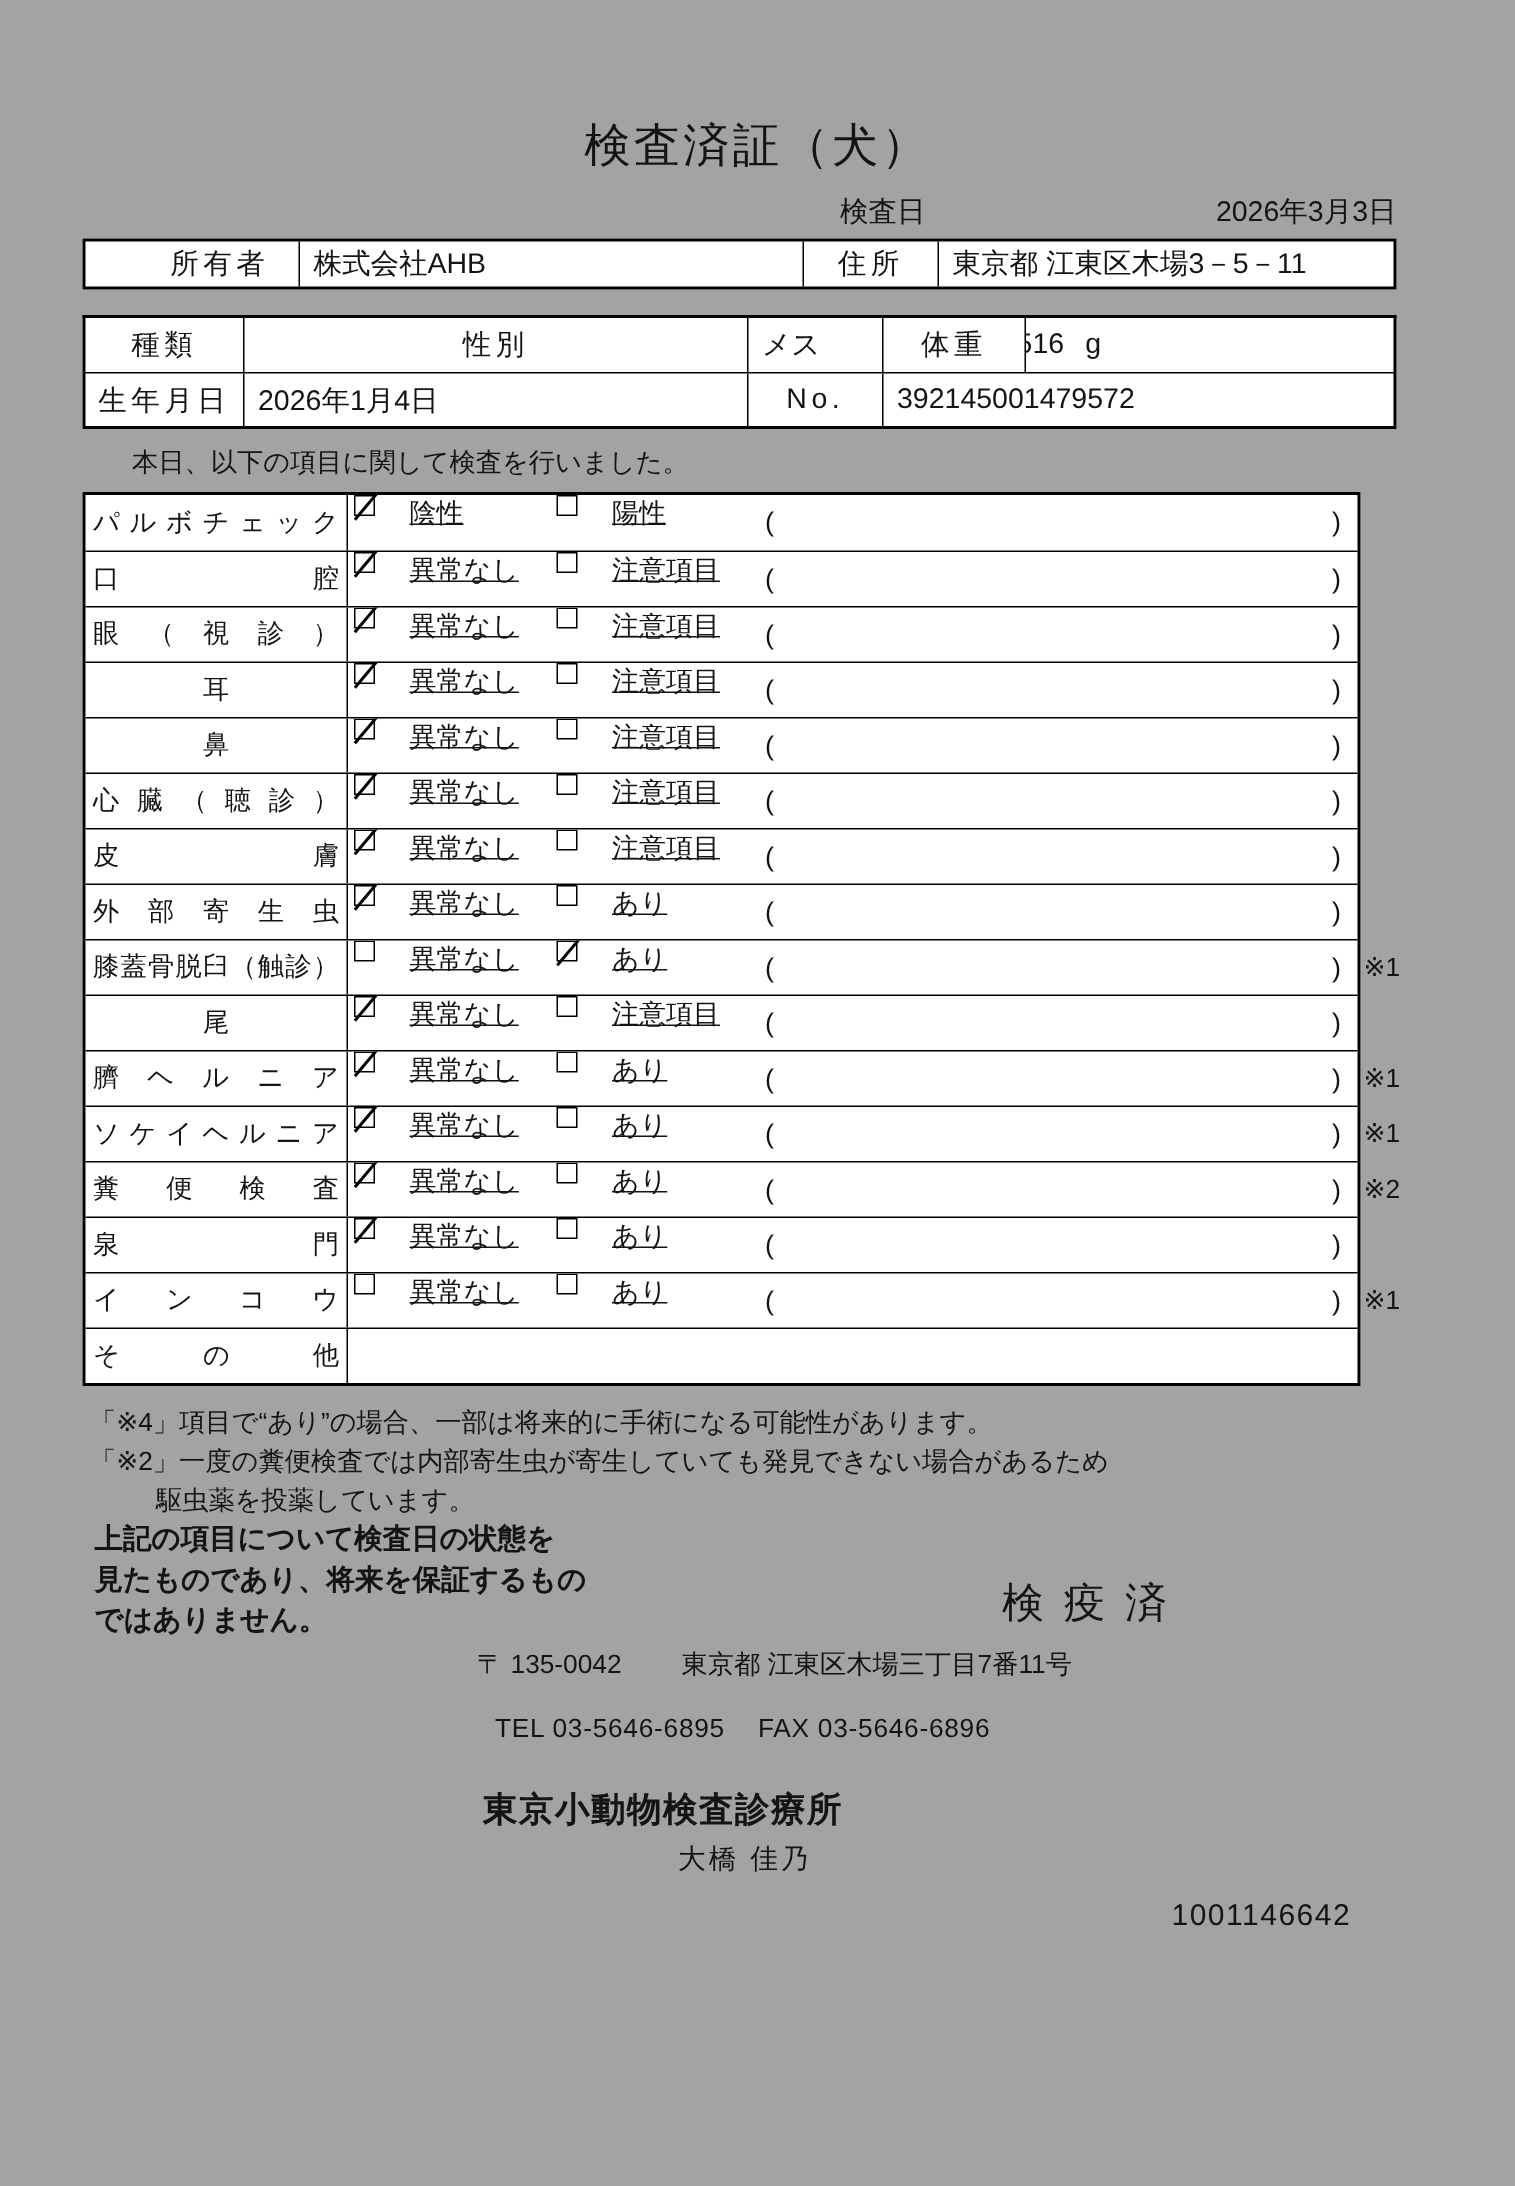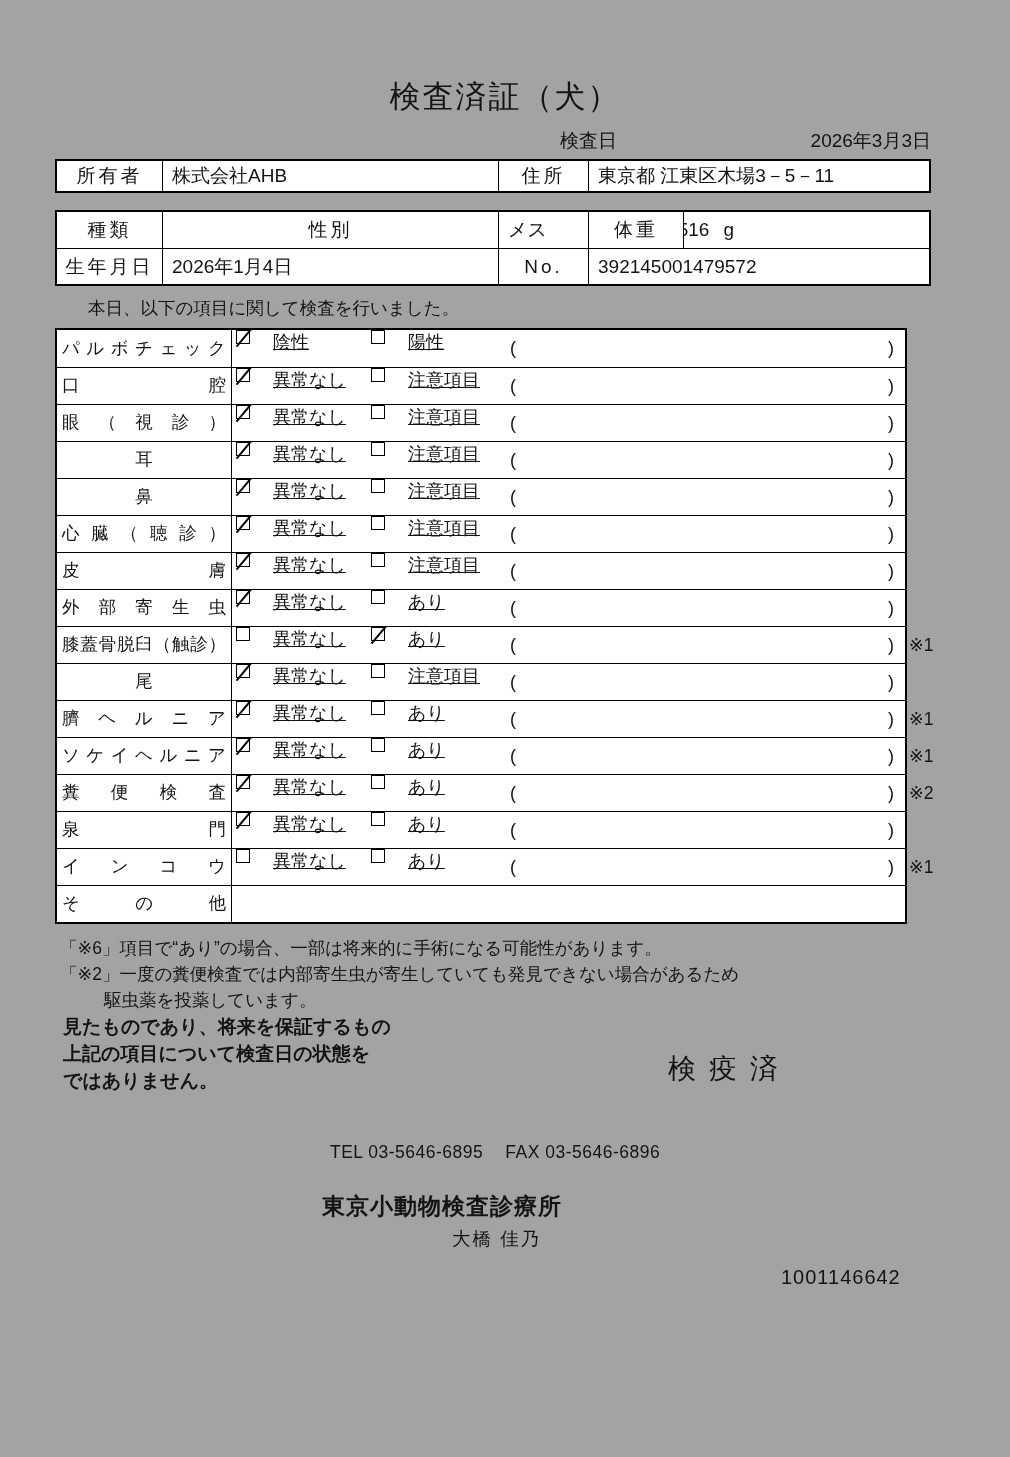--- a/index.html
+++ b/index.html
@@ -44,21 +44,21 @@
     padding: 0 9px;
     font-size: 19px;
     white-space: nowrap; overflow: hidden;
   }
   .tbl .cell:first-child { border-left: none; }
   .tbl .lab { justify-content: center; letter-spacing: 3px; padding: 0 2px; }
   .tbl .val-right { justify-content: flex-end; }
   .unit { margin-left: 14px; }
 
   .owner-tbl { top: 159px; left: 55px; width: 876px; height: 34px;
-               grid-template-columns: 105px 336px 90px auto; }
+               grid-template-columns: 105px 336px 90px auto; padding-left: 37px; }
   .info-a { top: 210px; left: 55px; width: 876px; height: 38px; border-bottom: none;
             grid-template-columns: 105px 336px 90px 95px 60px auto; }
   .info-b { top: 248px; left: 55px; width: 876px; height: 38px; border-top: 1.5px solid #000;
             grid-template-columns: 105px 336px 90px auto; }
 
   .intro {
     position: absolute; top: 296px; left: 60px;
     font-size: 17.5px;
     margin-left: 28px;
   }
@@ -576,32 +576,36 @@
             <span>他</span>
           </div>
       </div>
       <div class="opt opt1"></div>
       <div class="opt opt2"></div>
       <div class="paren-cell"></div>
 
     </div>
   </div>
 
-  <div class="footnote footnote-1 nowrap">「※6」項目で“あり”の場合、一部は将来的に手術になる可能性があります。</div>
+  <div class="footnote footnote-1 nowrap">「※4」項目で“あり”の場合、一部は将来的に手術になる可能性があります。</div>
   <div class="footnote footnote-2 nowrap">「※2」一度の糞便検査では内部寄生虫が寄生していても発見できない場合があるため</div>
   <div class="footnote footnote-3 nowrap">駆虫薬を投薬しています。</div>
 
   <div class="disclaimer">
+    <div class="nowrap">上記の項目について検査日の状態を</div>
     <div class="nowrap">見たものであり、将来を保証するもの</div>
-    <div class="nowrap">上記の項目について検査日の状態を</div>
     <div class="nowrap">ではありません。</div>
   </div>
 
   <div class="stamp nowrap">検疫済</div>
 
+  <div class="postal-row">
+    <span>〒 135-0042</span>
+    <span>東京都 江東区木場三丁目7番11号</span>
+  </div>
 
   <div class="tel-row">
     <span>TEL 03-5646-6895</span>
     <span>FAX 03-5646-6896</span>
   </div>
 
   <div class="clinic-name nowrap">東京小動物検査診療所</div>
   <div class="clinic-person nowrap">大橋 佳乃</div>
 
   <div class="serial nowrap">1001146642</div>

